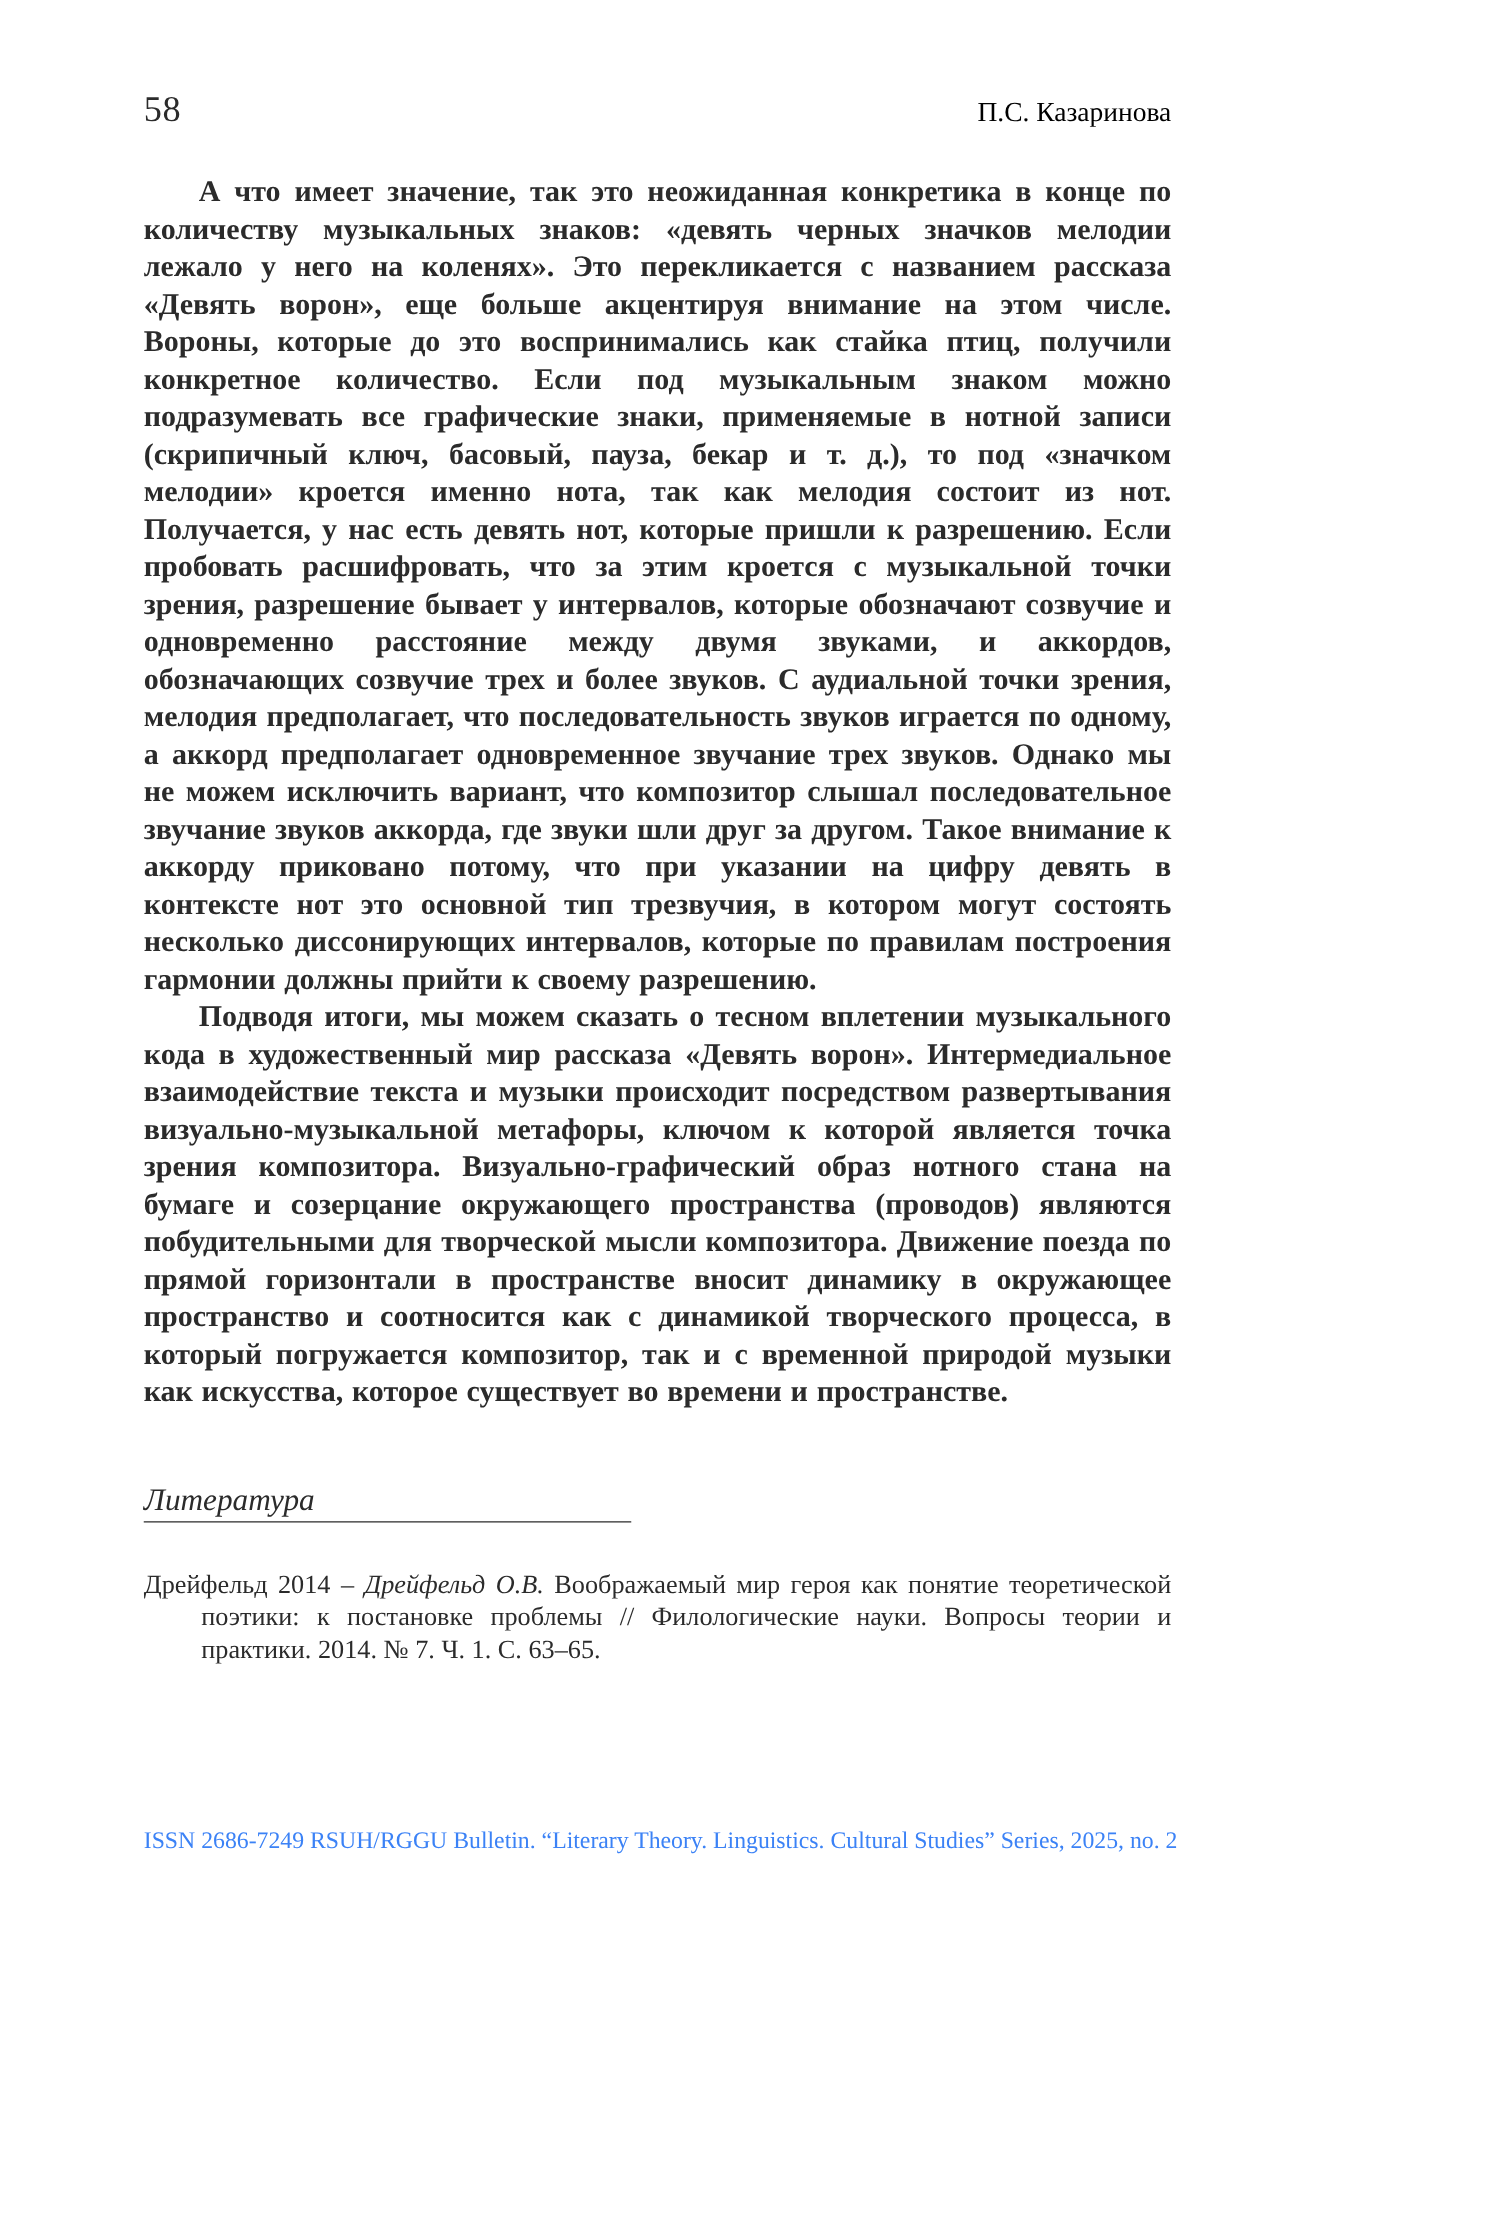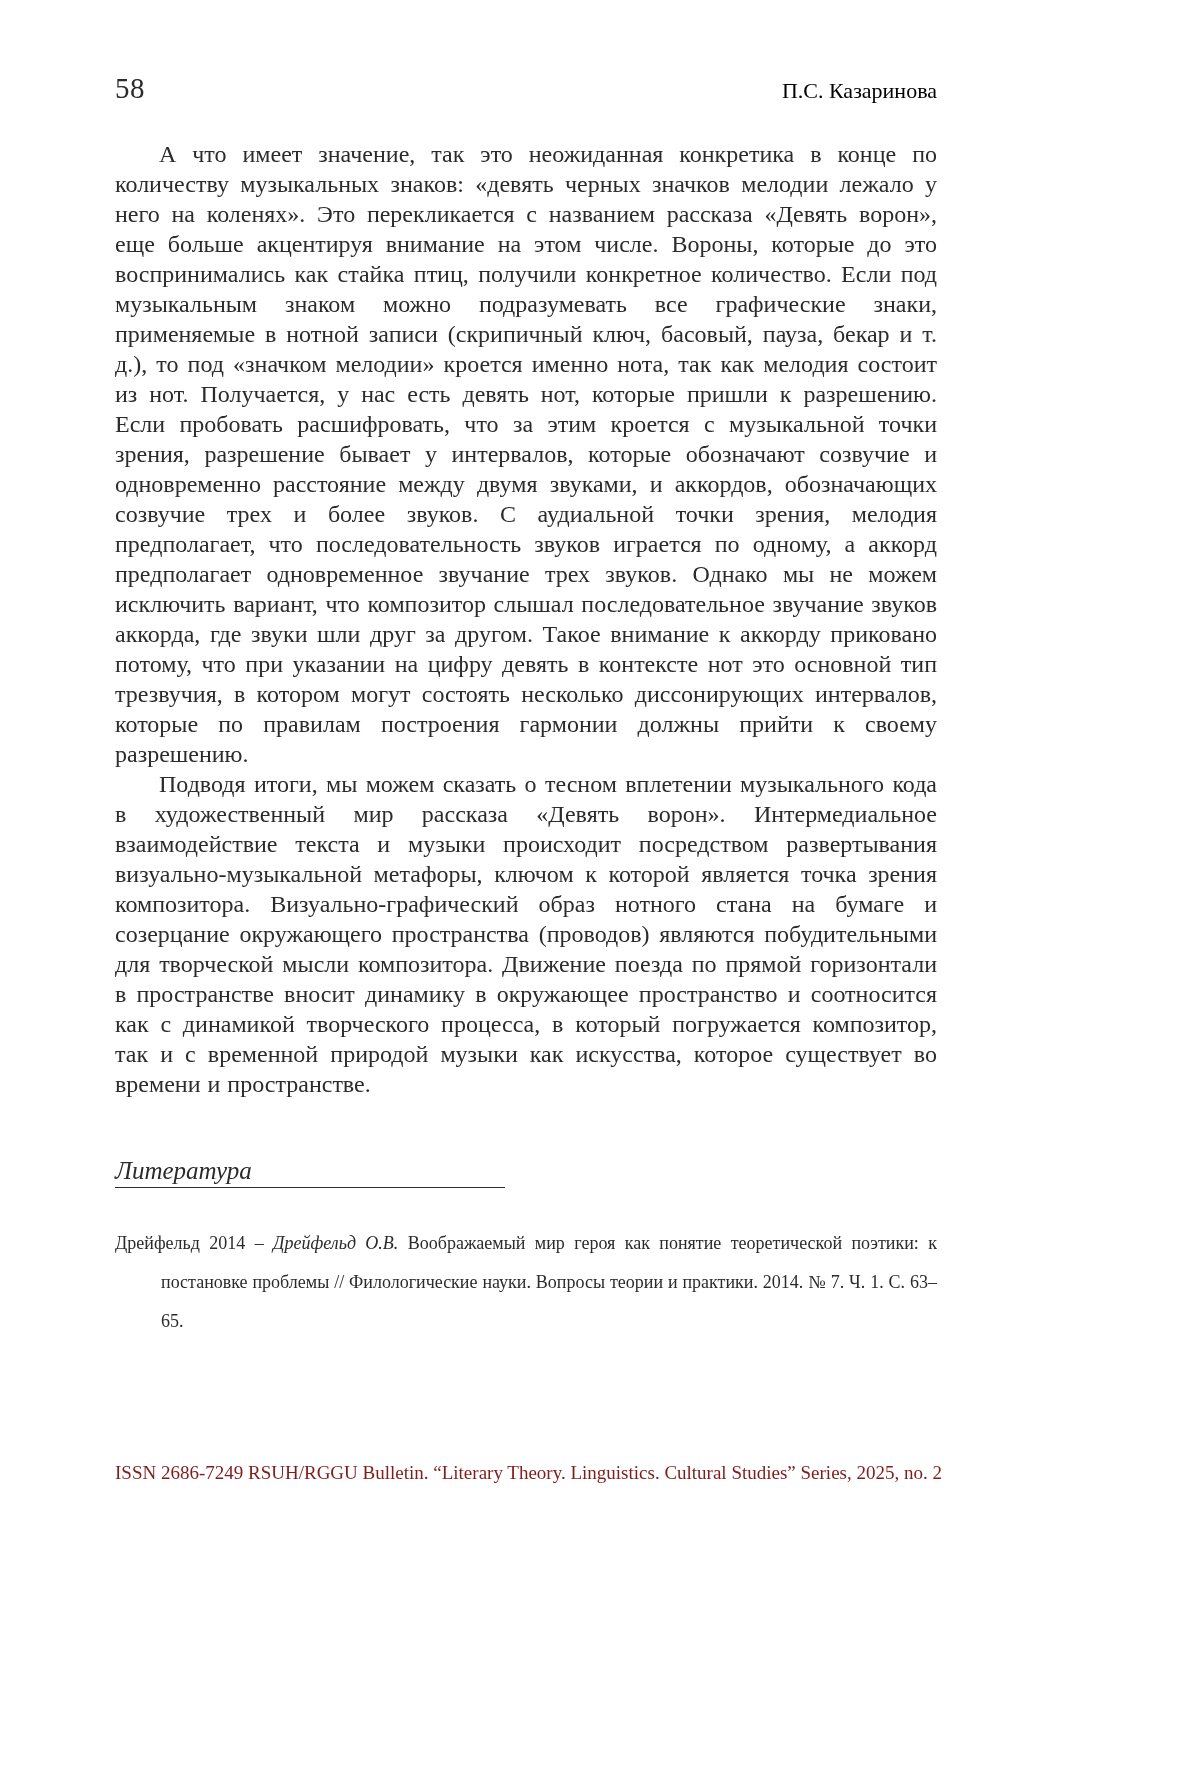--- a/index.html
+++ b/index.html
@@ -38,51 +38,52 @@
     font-size: 22px;
     color: #000000;
   }
   .body-para {
     margin: 0;
     text-indent: 44px;
     text-align: justify;
     font-size: 24px;
     line-height: 30px;
     word-spacing: 1px;
+    font-weight: bold;
   }
   .references {
     margin-top: 58px;
   }
   .ref-heading {
     font-size: 25px;
     font-weight: normal;
     font-style: italic;
     margin: 0 0 36px 0;
     padding-bottom: 2px;
     width: 390px;
     border-bottom: 1.5px solid #2b2b2b;
   }
   .ref-entry {
     margin: 0;
-    font-size: 18px;
-    line-height: 39px;
+    font-size: 21px;
+    line-height: 26px;
     text-align: justify;
     padding-left: 46px;
     text-indent: -46px;
   }
   .ref-entry em {
     font-style: italic;
   }
   .page-footer {
     position: absolute;
     left: 115px;
     top: 1462px;
     width: 900px;
     font-size: 19px;
-    color: #7f1d1d;
+    color: #3b82f6;
     white-space: nowrap;
   }
 </style>
 </head>
 <body>
 
 <div class="page">
   <div class="content">
 
     <header class="running-header">

